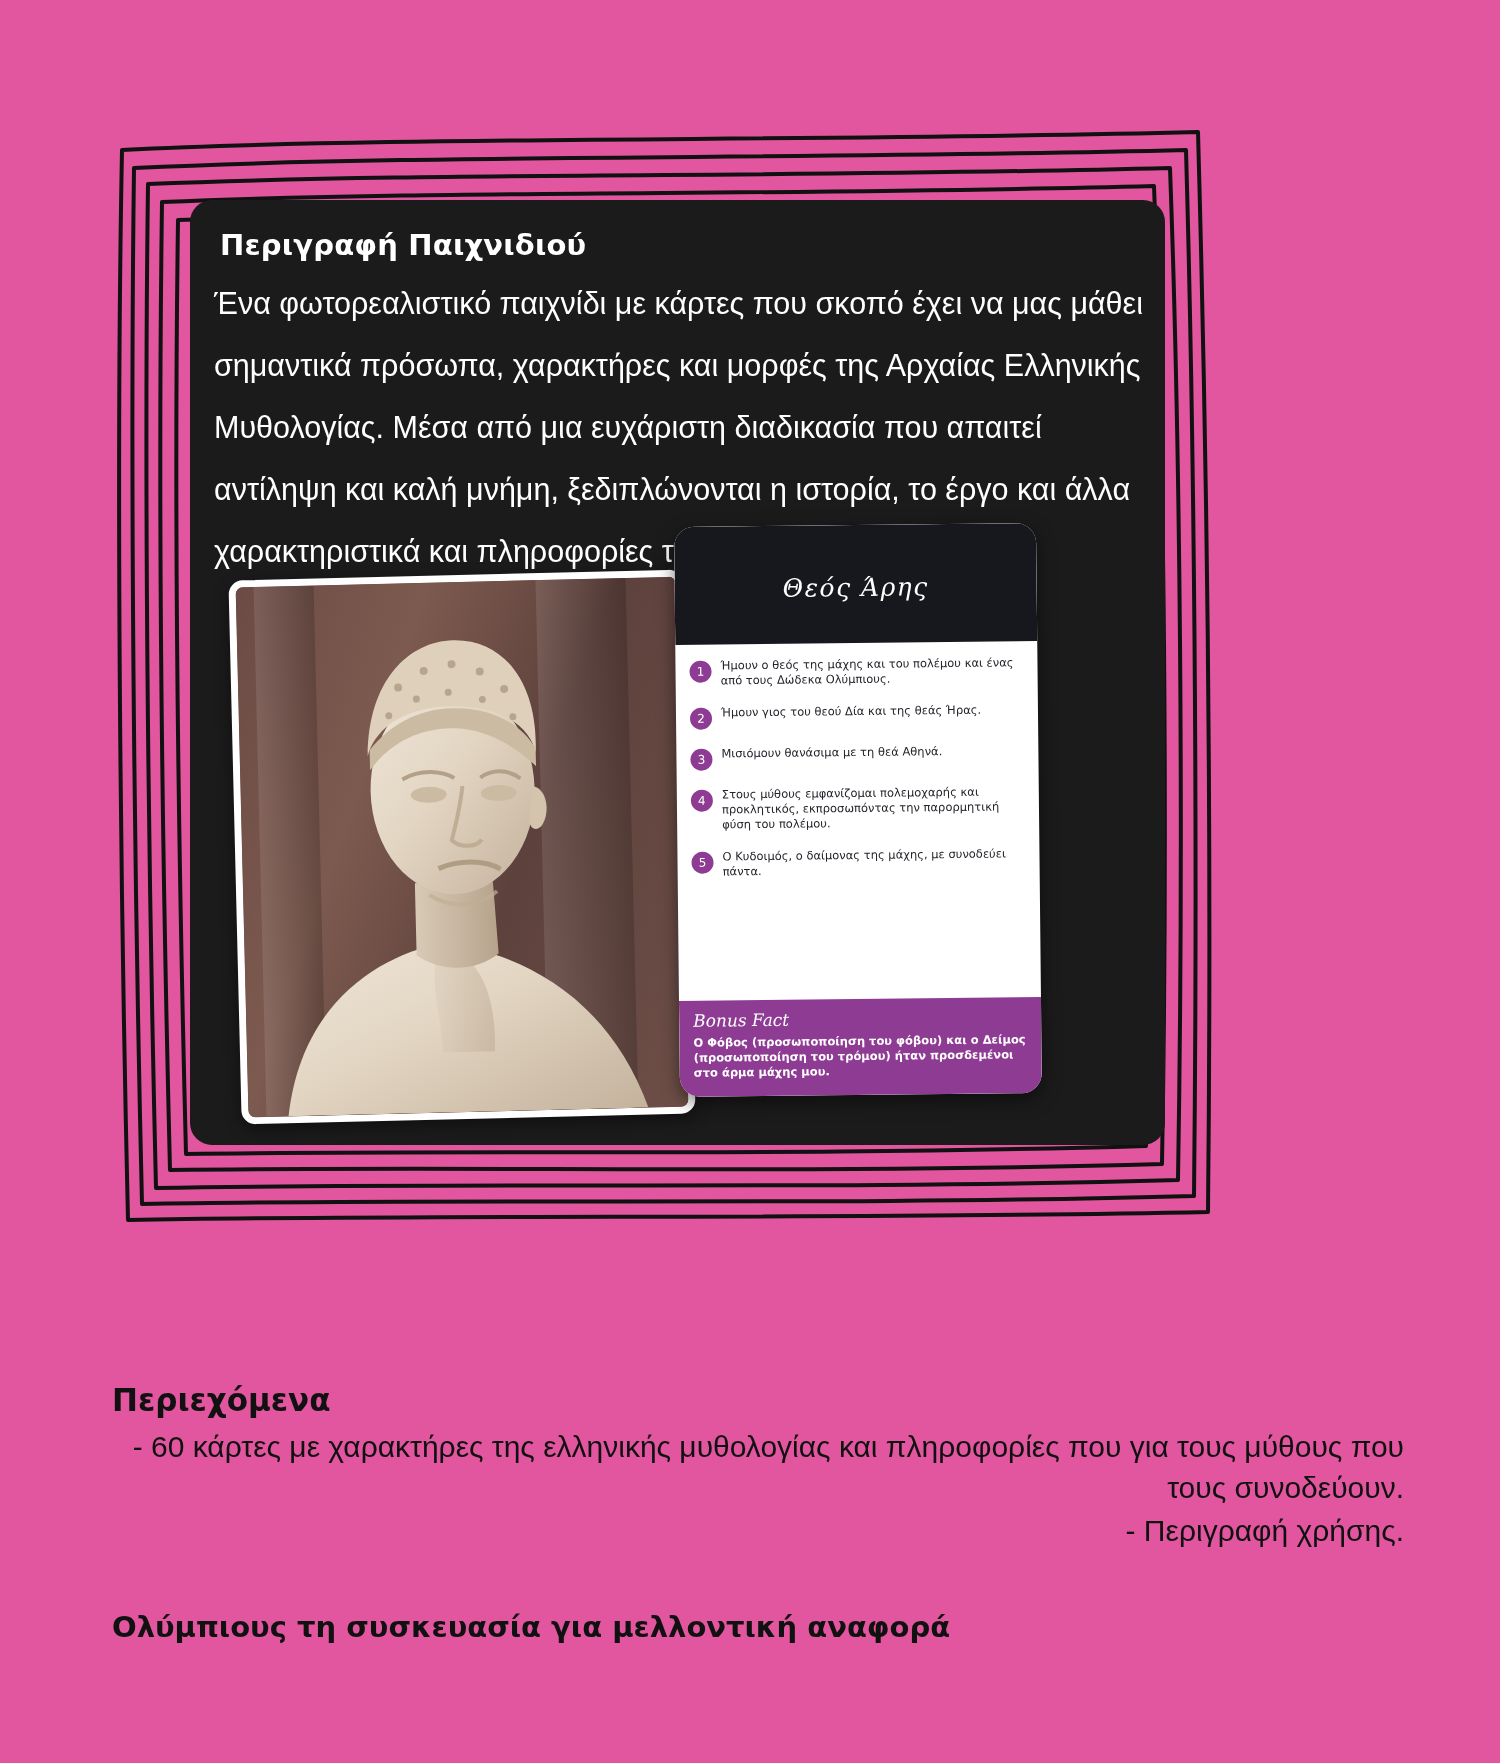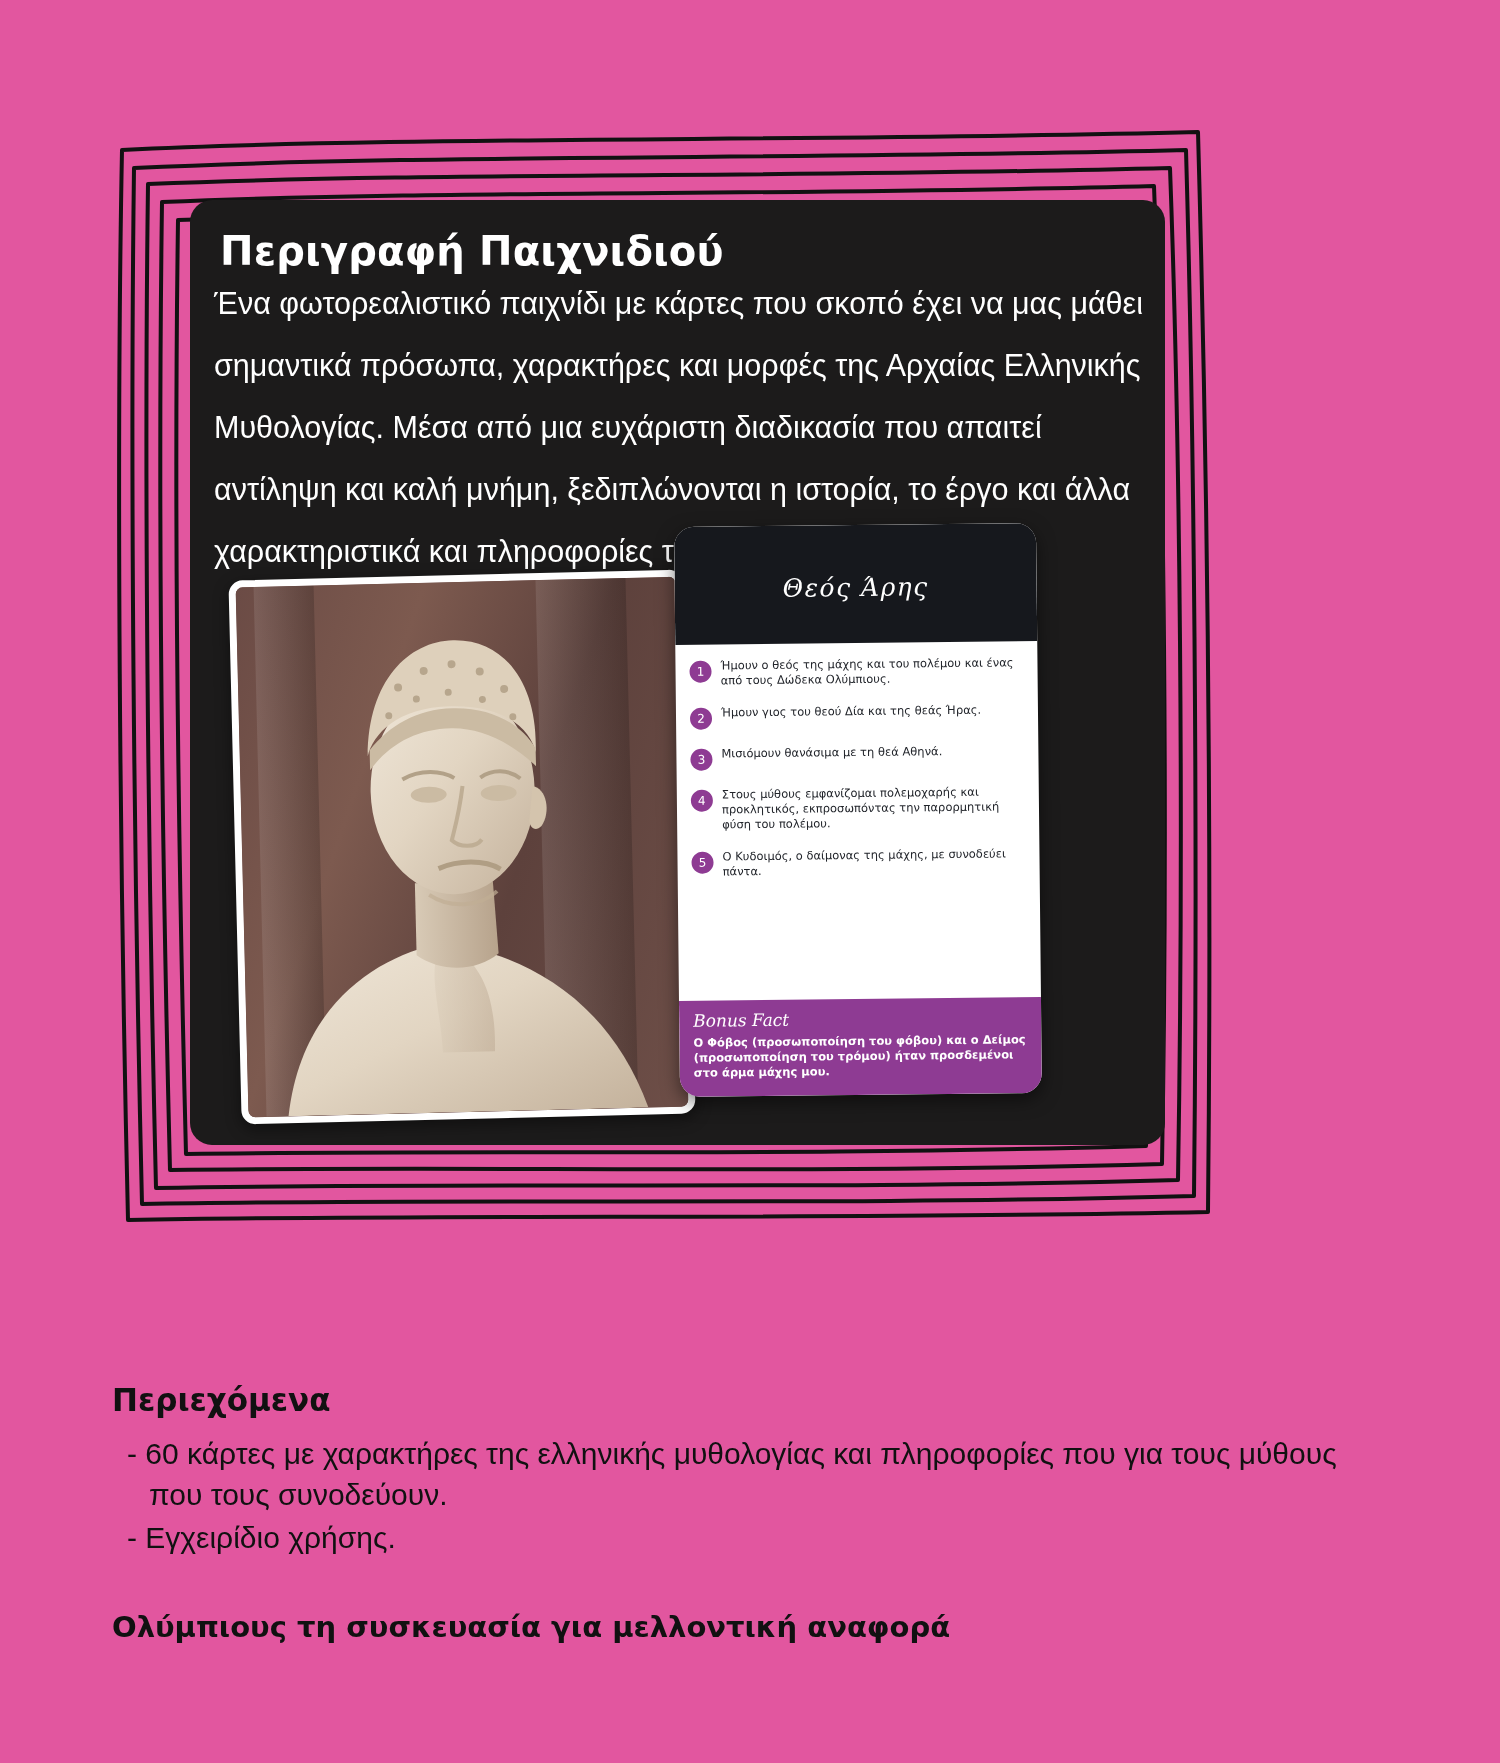--- a/index.html
+++ b/index.html
@@ -40,21 +40,21 @@
     background: #1c1b1b;
     border-radius: 22px;
     box-sizing: border-box;
   }
 
   .panel-title {
     position: absolute;
     left: 30px;
     top: 28px;
     color: #ffffff;
-    font-size: 40px;
+    font-size: 29px;
     font-weight: bold;
     letter-spacing: .2px;
     font-family: "DejaVu Sans", sans-serif;
   }
 
   .panel-body {
     position: absolute;
     left: 24px;
     top: 72px;
     width: 935px;
@@ -190,22 +190,23 @@
   }
   .contents h2 {
     margin: 0 0 5px 0;
     font-size: 31px;
     font-weight: bold;
     color: #111111;
     font-family: "DejaVu Sans", sans-serif;
   }
   .contents ul {
     list-style: none;
-    margin: 15px;
+    margin: 8px;
     padding: 0;
+    text-align: right;
   }
   .contents li {
     font-size: 30px;
     line-height: 41px;
     color: #111111;
     font-family: "Liberation Sans", sans-serif;
     font-weight: 300;
     padding-left: 22px;
     text-indent: -22px;
     margin-bottom: 2px;
@@ -327,17 +328,17 @@
       <div class="bonus-title">Bonus Fact</div>
       <div class="bonus-text">Ο Φόβος (προσωποποίηση του φόβου) και ο Δείμος (προσωποποίηση του τρόμου) ήταν προσδεμένοι στο άρμα μάχης μου.</div>
     </div>
   </div>
 </div>
 
 <div class="contents">
   <h2>Περιεχόμενα</h2>
   <ul>
     <li>- 60 κάρτες με χαρακτήρες της ελληνικής μυθολογίας και πληροφορίες που για τους μύθους που τους συνοδεύουν.</li>
-    <li>- Εγχειρίδιο χρήσης.</li>
+    <li>- Περιγραφή χρήσης.</li>
   </ul>
 </div>
 
 <div class="keep-note">Ολύμπιους τη συσκευασία για μελλοντική αναφορά</div>
 
 </body></html>

